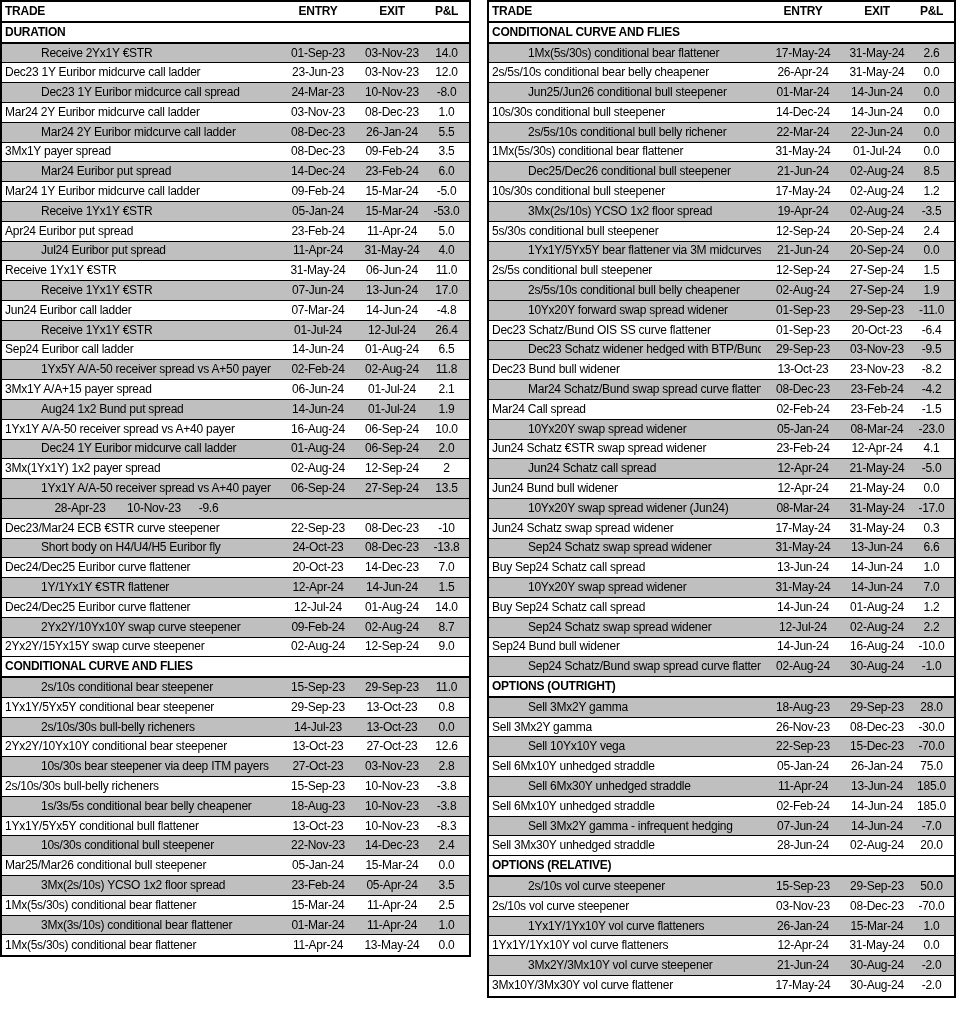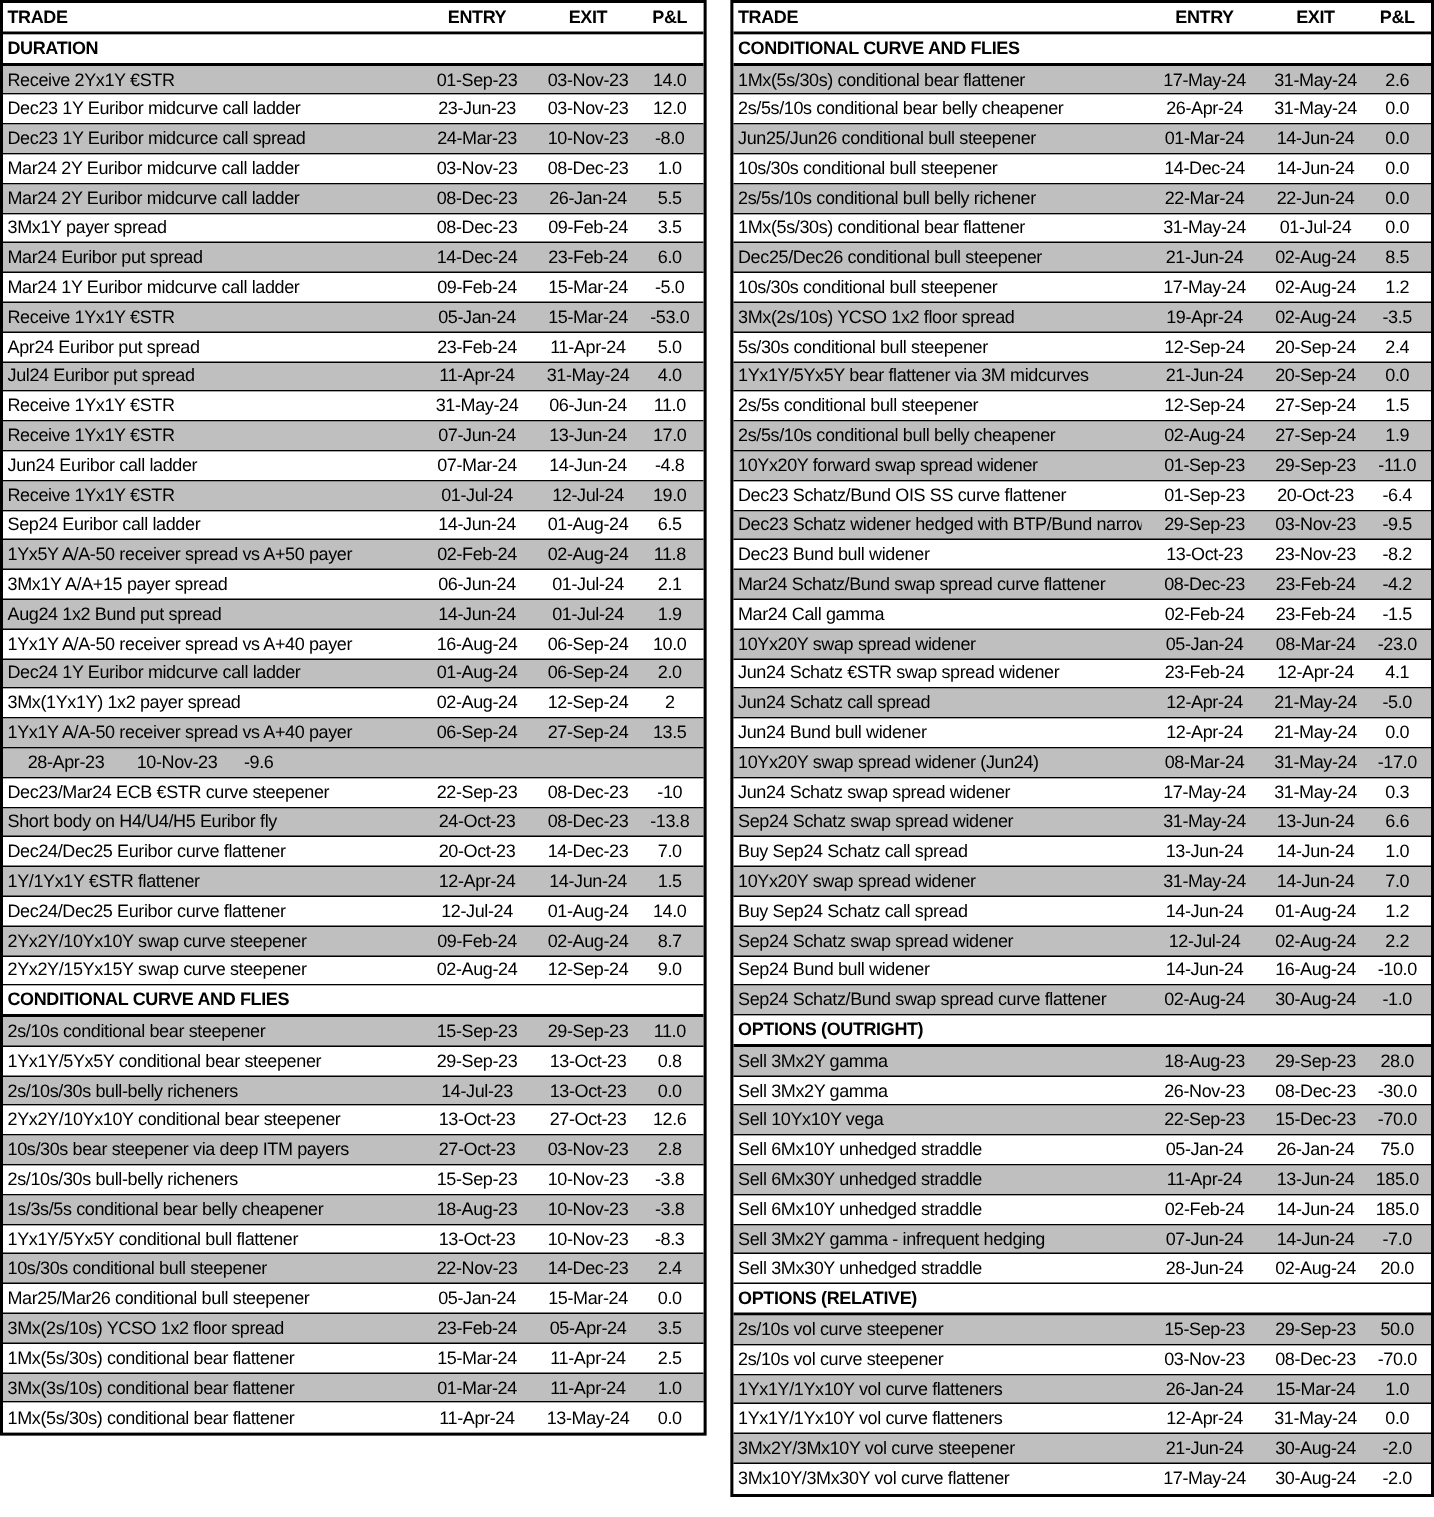--- a/index.html
+++ b/index.html
@@ -6,37 +6,37 @@
   html, body {
     width: 956px; height: 1011px;
     background: #ffffff;
     font-family: "Liberation Sans", sans-serif;
     color: #000000;
   }
   .page { position: relative; width: 956px; height: 1011px; overflow: hidden; }
   .ttable {
     position: absolute; top: 0;
     border: 2px solid #000;
-    background: #737373;
+    background: #3b82f6;
   }
   .ttable.left  { left: 0;   width: 471px; }
   .ttable.right { left: 487px; width: 469px; }
   .trow {
     display: flex;
     align-items: center;
     height: 19.8px;
     border-bottom: 1px solid #000;
     font-size: 12px;
     letter-spacing: -0.25px;
     line-height: 19px;
     white-space: nowrap;
     overflow: hidden;
     background: #ffffff;
   }
-  .trow.gray { background: #bfbfbf; }
+  .trow.gray { background: #bfbfbf; padding-left: 36px; }
   .trow.colhead { font-weight: bold; border-bottom: 2px solid #000; height: 20.8px; }
   .trow.sechead { font-weight: bold; border-bottom: 2px solid #000; height: 20.8px; }
   .cell { overflow: hidden; }
   .cell.trade { flex: 1 1 auto; text-align: left; padding-left: 3px; }
   .cell.entry { flex: 0 0 84px; text-align: center; }
   .cell.exit  { flex: 0 0 64px; text-align: center; }
   .cell.pnl   { flex: 0 0 45px; text-align: center; }
   .cell.sectitle { flex: 1 1 auto; text-align: left; padding-left: 3px; }
 </style>
 </head>
@@ -134,21 +134,21 @@
       <div class="trow">
         <div class="cell trade">Jun24 Euribor call ladder</div>
         <div class="cell entry">07-Mar-24</div>
         <div class="cell exit">14-Jun-24</div>
         <div class="cell pnl">-4.8</div>
       </div>
       <div class="trow gray">
         <div class="cell trade">Receive 1Yx1Y €STR</div>
         <div class="cell entry">01-Jul-24</div>
         <div class="cell exit">12-Jul-24</div>
-        <div class="cell pnl">19.0</div>
+        <div class="cell pnl">26.4</div>
       </div>
       <div class="trow">
         <div class="cell trade">Sep24 Euribor call ladder</div>
         <div class="cell entry">14-Jun-24</div>
         <div class="cell exit">01-Aug-24</div>
         <div class="cell pnl">6.5</div>
       </div>
       <div class="trow gray">
         <div class="cell trade">1Yx5Y A/A-50 receiver spread vs A+50 payer</div>
         <div class="cell entry">02-Feb-24</div>
@@ -438,21 +438,21 @@
         <div class="cell exit">23-Nov-23</div>
         <div class="cell pnl">-8.2</div>
       </div>
       <div class="trow gray">
         <div class="cell trade">Mar24 Schatz/Bund swap spread curve flattener</div>
         <div class="cell entry">08-Dec-23</div>
         <div class="cell exit">23-Feb-24</div>
         <div class="cell pnl">-4.2</div>
       </div>
       <div class="trow">
-        <div class="cell trade">Mar24 Call gamma</div>
+        <div class="cell trade">Mar24 Call spread</div>
         <div class="cell entry">02-Feb-24</div>
         <div class="cell exit">23-Feb-24</div>
         <div class="cell pnl">-1.5</div>
       </div>
       <div class="trow gray">
         <div class="cell trade">10Yx20Y swap spread widener</div>
         <div class="cell entry">05-Jan-24</div>
         <div class="cell exit">08-Mar-24</div>
         <div class="cell pnl">-23.0</div>
       </div>

